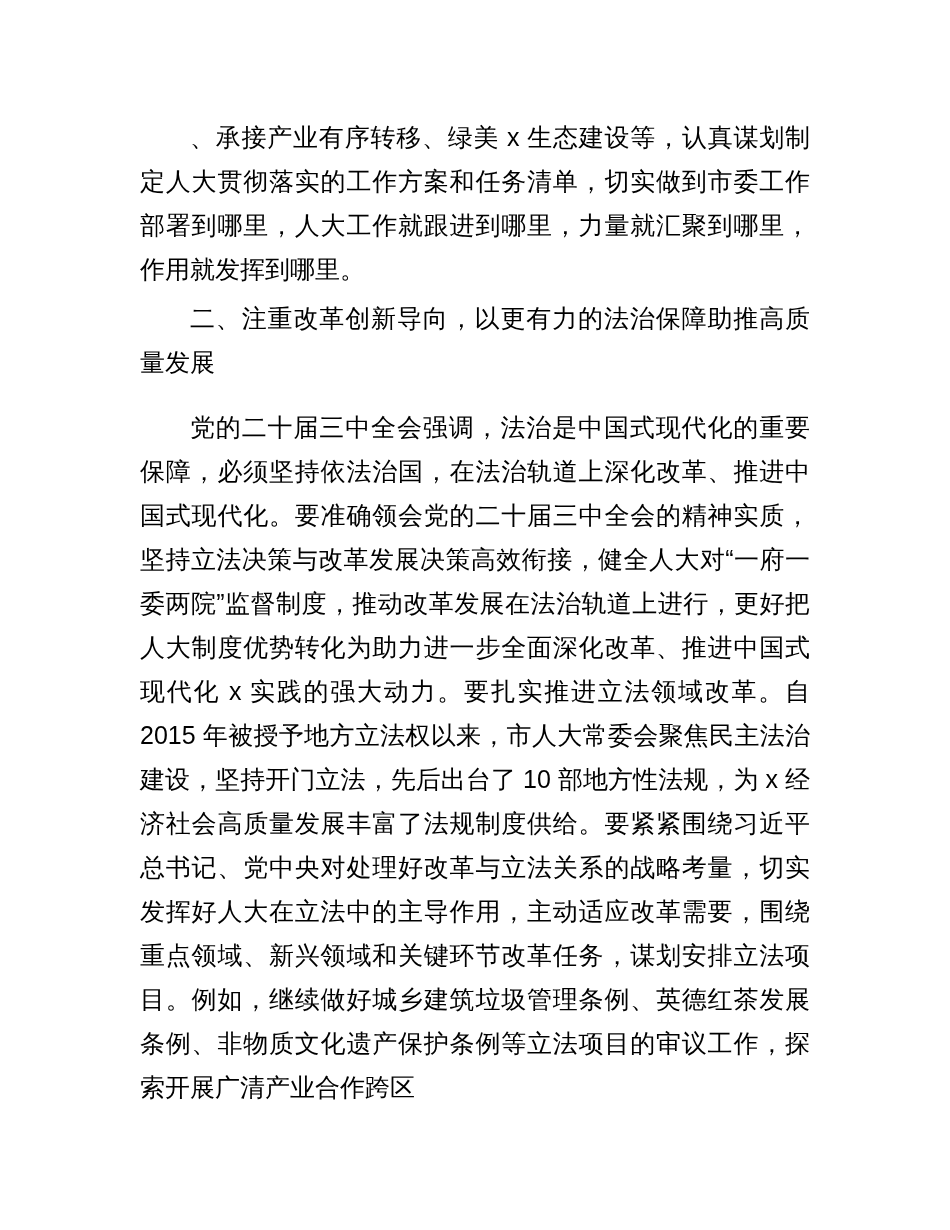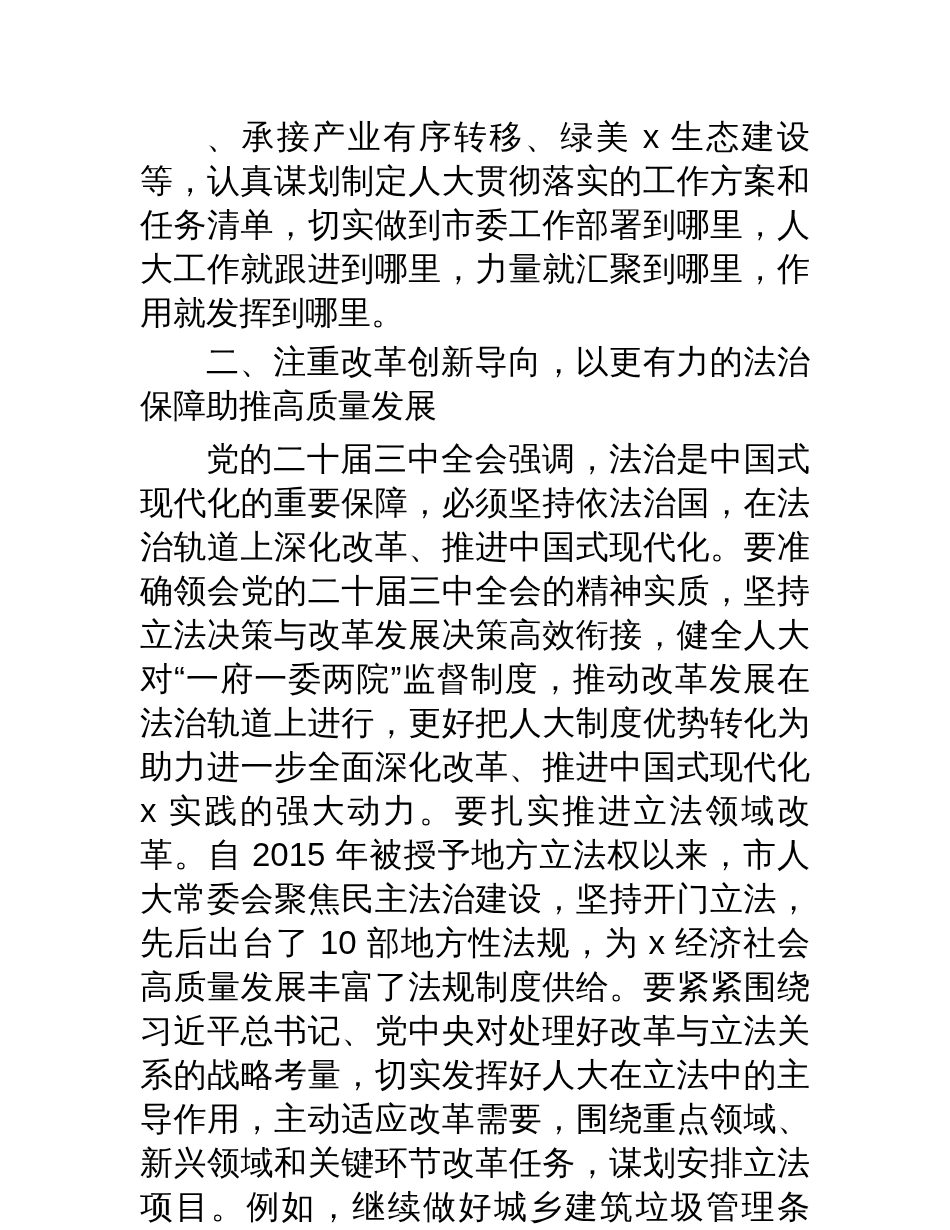--- a/index.html
+++ b/index.html
@@ -12,33 +12,33 @@
     height: 1230px;
     overflow: hidden;
   }
   .page {
     box-sizing: border-box;
     width: 950px;
     height: 1230px;
     padding: 115px 140px 0 140px;
     background: #ffffff;
     font-family: "Liberation Sans", "DejaVu Sans", sans-serif;
-    font-size: 33px;
+    font-size: 25px;
     line-height: 44px;
     color: #000000;
     text-align: justify;
     text-justify: inter-ideograph;
   }
   .para {
     margin: 0 0 5px 0;
     text-indent: 2em;
     letter-spacing: 0px;
   }
   .para.heading {
-    margin-bottom: 9px;
+    margin-bottom: 21px;
     font-weight: 400; 
   }
 </style>
 </head>
 <body>
 
 <div class="page">
   <p class="para">、承接产业有序转移、绿美 x 生态建设等，认真谋划制定人大贯彻落实的工作方案和任务清单，切实做到市委工作部署到哪里，人大工作就跟进到哪里，力量就汇聚到哪里，作用就发挥到哪里。</p>
 
   <p class="para heading">二、注重改革创新导向，以更有力的法治保障助推高质量发展</p>

